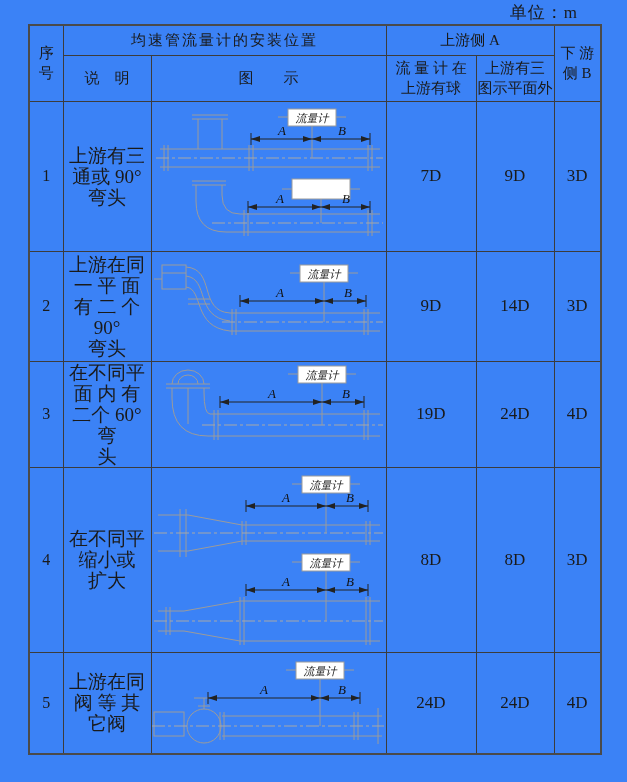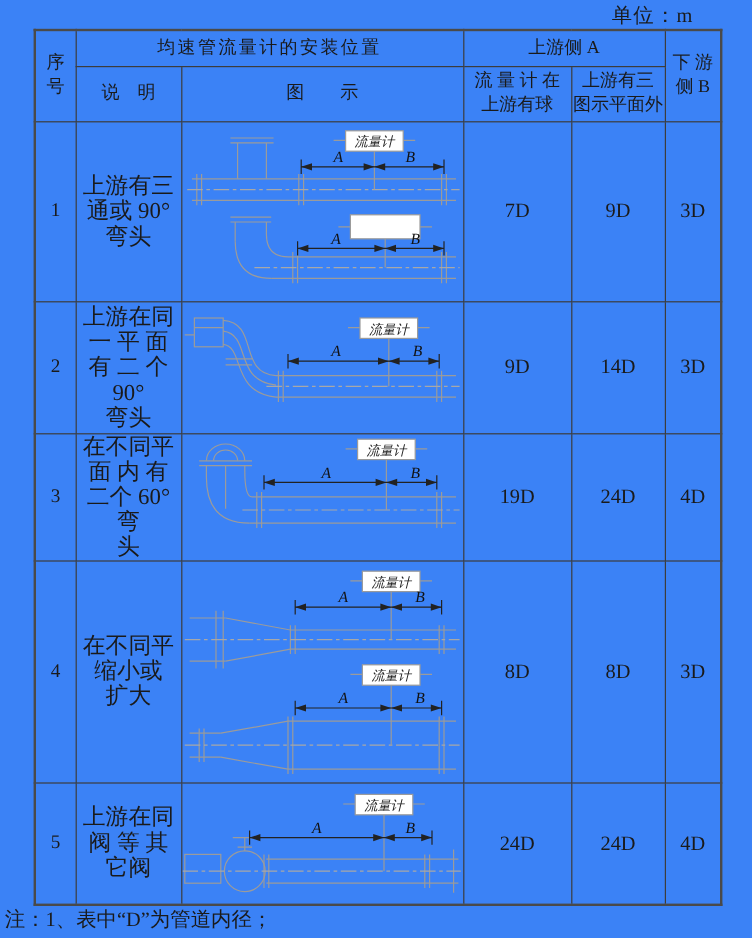--- a/index.html
+++ b/index.html
@@ -287,15 +287,14 @@
             </g>
           </svg>
         </td>
         <td class="val">24D</td>
         <td class="val">24D</td>
         <td class="val">4D</td>
       </tr>
     </tbody>
   </table>
 
-  <div id="note">注：1、表中“D”为管道内径；</div>
 
 </div>
 
 </body></html>

